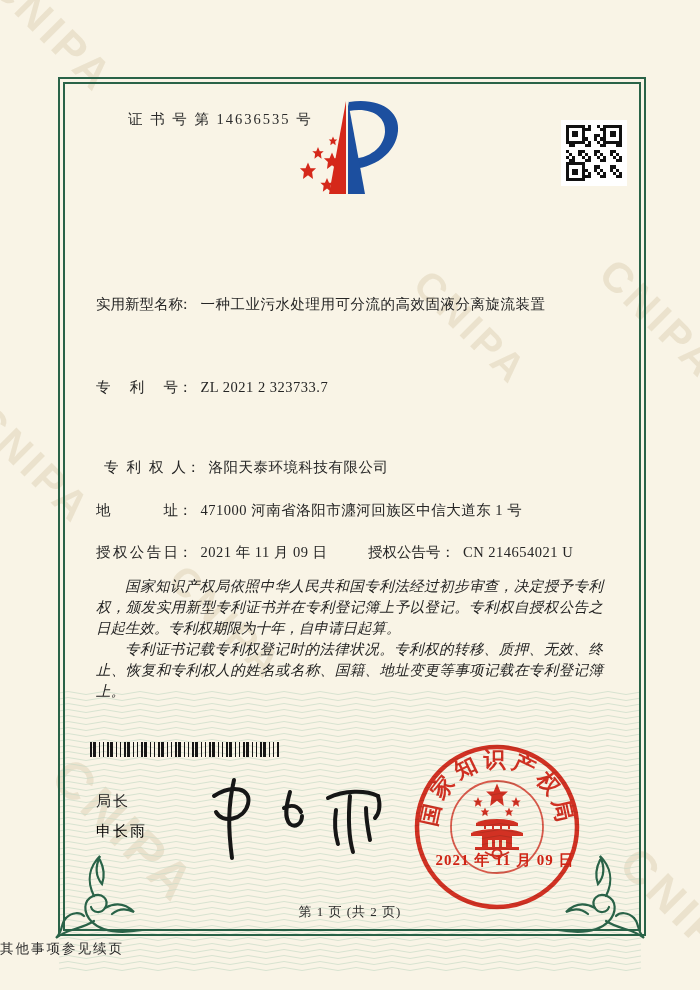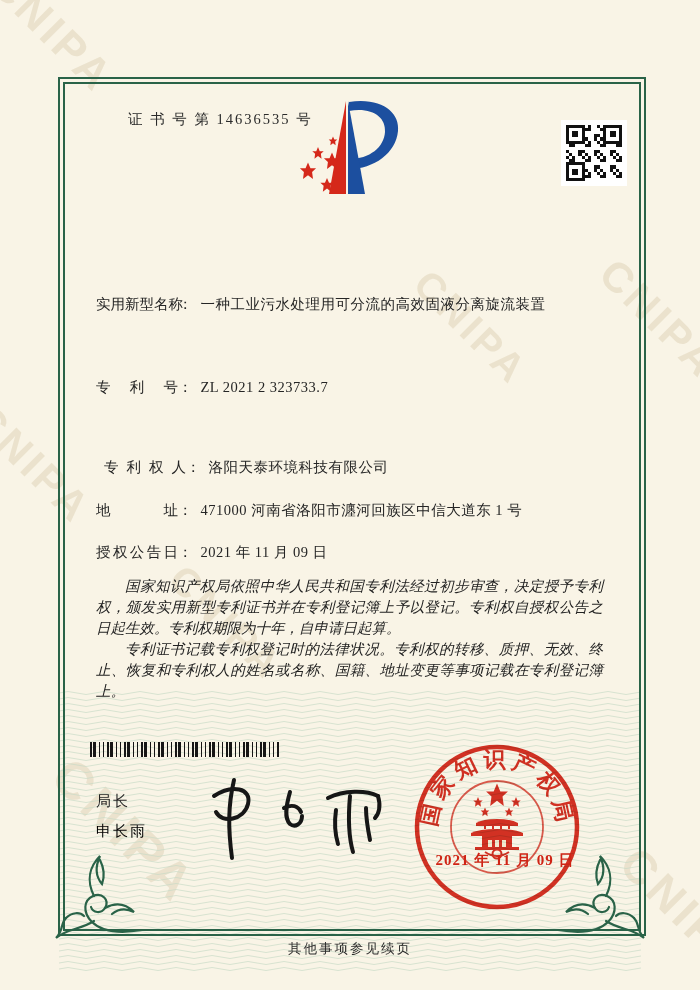--- a/index.html
+++ b/index.html
@@ -59,21 +59,21 @@
   .director-name{position:absolute; left:96px; top:822px; font-size:15px; color:#000000; letter-spacing:2px;}
   .signature{position:absolute; left:198px; top:766px; width:205px; height:100px;}
   
   .seal{position:absolute; left:410px; top:740px; width:174px; height:174px; mix-blend-mode:multiply; opacity:0.95;}
   .seal-date{
     position:absolute; left:425px; top:851px; width:160px; text-align:center;
     color:#cf2415; font-size:15px; font-weight:bold; letter-spacing:1px; z-index:5;
   }
   
   .page-info{position:absolute; left:0; top:903px; width:700px; text-align:center; font-size:13px; letter-spacing:1px; color:#2b2b2b;}
-  .footer-note{position:absolute; left:0; top:940px; width:700px; text-align:center; font-size:13.5px; letter-spacing:2px; color:#2b2b2b;}
+  .footer-note{position:absolute; left:0; top:940px; width:700px; text-align:left; font-size:13.5px; letter-spacing:2px; color:#2b2b2b;}
   
   .crisp{shape-rendering:crispEdges;}
 </style>
 </head>
 <body>
 
 <div class="page">
 
   <span class="wm" style="left:-25px; top:5px;  font-size:44px;">CNIPA</span>
   <span class="wm" style="left:585px; top:295px; font-size:42px;">CNIPA</span>
@@ -219,20 +219,23 @@
     <span class="flabel">专利号</span><span class="fcolon">：</span><span class="fvalue">ZL 2021 2 323733.7</span>
   </div>
   <div class="field" style="top:458px;margin-left:8px;">
     <span class="flabel">专利权人</span><span class="fcolon">：</span><span class="fvalue">洛阳天泰环境科技有限公司</span>
   </div>
   <div class="field" style="top:501px;">
     <span class="flabel">地址</span><span class="fcolon">：</span><span class="fvalue">471000 河南省洛阳市瀍河回族区中信大道东 1 号</span>
   </div>
   <div class="field" style="top:543px;">
     <span class="flabel">授权公告日</span><span class="fcolon">：</span><span class="fvalue">2021 年 11 月 09 日</span>
+    <span class="grant2">
+      <span>授权公告号</span><span>：</span><span class="fvalue">CN 214654021 U</span>
+    </span>
   </div>
 
   <div class="paras">
     <p>国家知识产权局依照中华人民共和国专利法经过初步审查，决定授予专利权，颁发实用新型专利证书并在专利登记簿上予以登记。专利权自授权公告之日起生效。专利权期限为十年，自申请日起算。</p>
     <p>专利证书记载专利权登记时的法律状况。专利权的转移、质押、无效、终止、恢复和专利权人的姓名或名称、国籍、地址变更等事项记载在专利登记簿上。</p>
   </div>
 
   <div class="barcode"></div>
 
   <div class="director-title">局长</div>
@@ -275,15 +278,16 @@
         <path d="M-9 4 h4 v7 h-4 Z M-2 4 h4 v7 h-4 Z M5 4 h4 v7 h-4 Z" fill="#f9f4e6"></path>
         <path d="M-22 11 L22 11 L22 14 L-22 14 Z"></path>
         <path d="M-12 -10 V-7 M-4 -10 V-7 M4 -10 V-7 M12 -10 V-7" stroke="#d5281a" stroke-width="2" fill="none"></path>
         <circle cx="0" cy="18" r="4.5" fill="none" stroke="#d5281a" stroke-width="2"></circle>
         <path d="M-12 16 Q0 24 12 16" fill="none" stroke="#d5281a" stroke-width="2"></path>
       </g>
     </g>
   </svg>
   <div class="seal-date">2021 年 11 月 09 日</div>
 
+  <div class="page-info">第 1 页 (共 2 页)</div>
   <div class="footer-note">其他事项参见续页</div>
 
 </div>
 
 </body></html>

